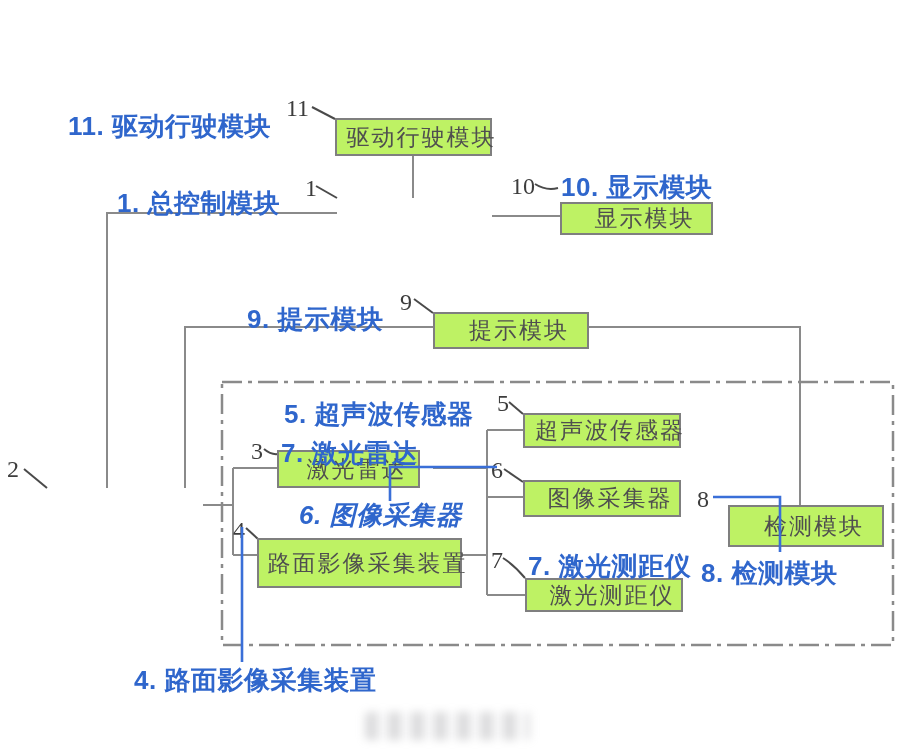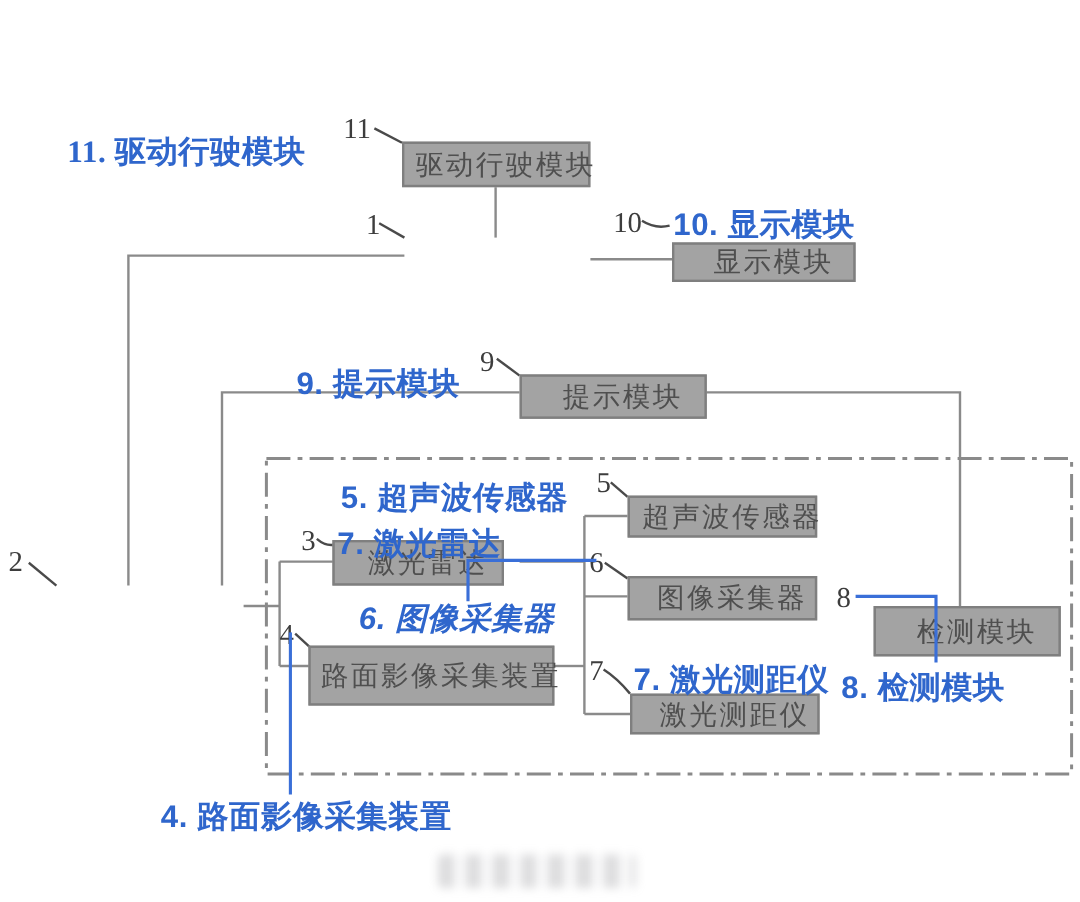--- a/index.html
+++ b/index.html
@@ -2,21 +2,21 @@
 <html><head>
 <meta charset="utf-8">
 <style>
   html,body{margin:0;padding:0;background:#ffffff;}
   #stage{
     position:relative;width:900px;height:752px;background:#ffffff;overflow:hidden;
     font-family:"Liberation Sans","DejaVu Sans",sans-serif;
   }
   svg.layer{position:absolute;left:0;top:0;pointer-events:none;}
   .box{
-    position:absolute;border:2px solid #7f7f7f;background:#a3a3a3;
+    position:absolute;border:2px solid #7f7f7f;background:#bef264;
     display:flex;align-items:center;justify-content:center;box-sizing:border-box;padding-left:16px;
   }
   .box span{
     font-family:"Liberation Serif","DejaVu Serif",serif;
     font-size:23px;color:#4f4f4f;letter-spacing:2px;white-space:nowrap;
     filter:blur(0.4px);
   }
   .refnum{
     position:absolute;font-family:"Liberation Serif","DejaVu Serif",serif;
     font-size:24px;color:#3d3d3d;filter:blur(0.3px);white-space:nowrap;
@@ -105,21 +105,22 @@
   <div class="refnum" style="left:697px;top:486px;">8</div>
 
   <svg class="layer" width="900" height="752" style="z-index:5;">
     <g stroke="#3a6fd8" stroke-width="2.6" fill="none">
       <path d="M497,467 H390 V501"></path>
       <path d="M713,497 H780 V552"></path>
       <path d="M242,527 V662"></path>
     </g>
   </svg>
 
-  <div class="anno" style="left:56px;top:109px;font-family:Liberation Serif, serif;">11. 驱动行驶模块</div>
+  <div class="anno" style="left:68px;top:109px;">11. 驱动行驶模块</div>
+  <div class="anno" style="left:117px;top:186px;">1. 总控制模块</div>
   <div class="anno" style="left:561px;top:170px;">10. 显示模块</div>
   <div class="anno" style="left:247px;top:302px;">9. 提示模块</div>
   <div class="anno" style="left:284px;top:397px;">5. 超声波传感器</div>
   <div class="anno" style="left:281px;top:436px;">7. 激光雷达</div>
   <div class="anno" style="left:299px;top:498px;font-style:italic;">6. 图像采集器</div>
   <div class="anno" style="left:528px;top:549px;">7. 激光测距仪</div>
   <div class="anno" style="left:701px;top:556px;">8. 检测模块</div>
   <div class="anno" style="left:113px;top:663px;margin-left:21px;">4. 路面影像采集装置</div>
 
   <div class="watermark"></div>

